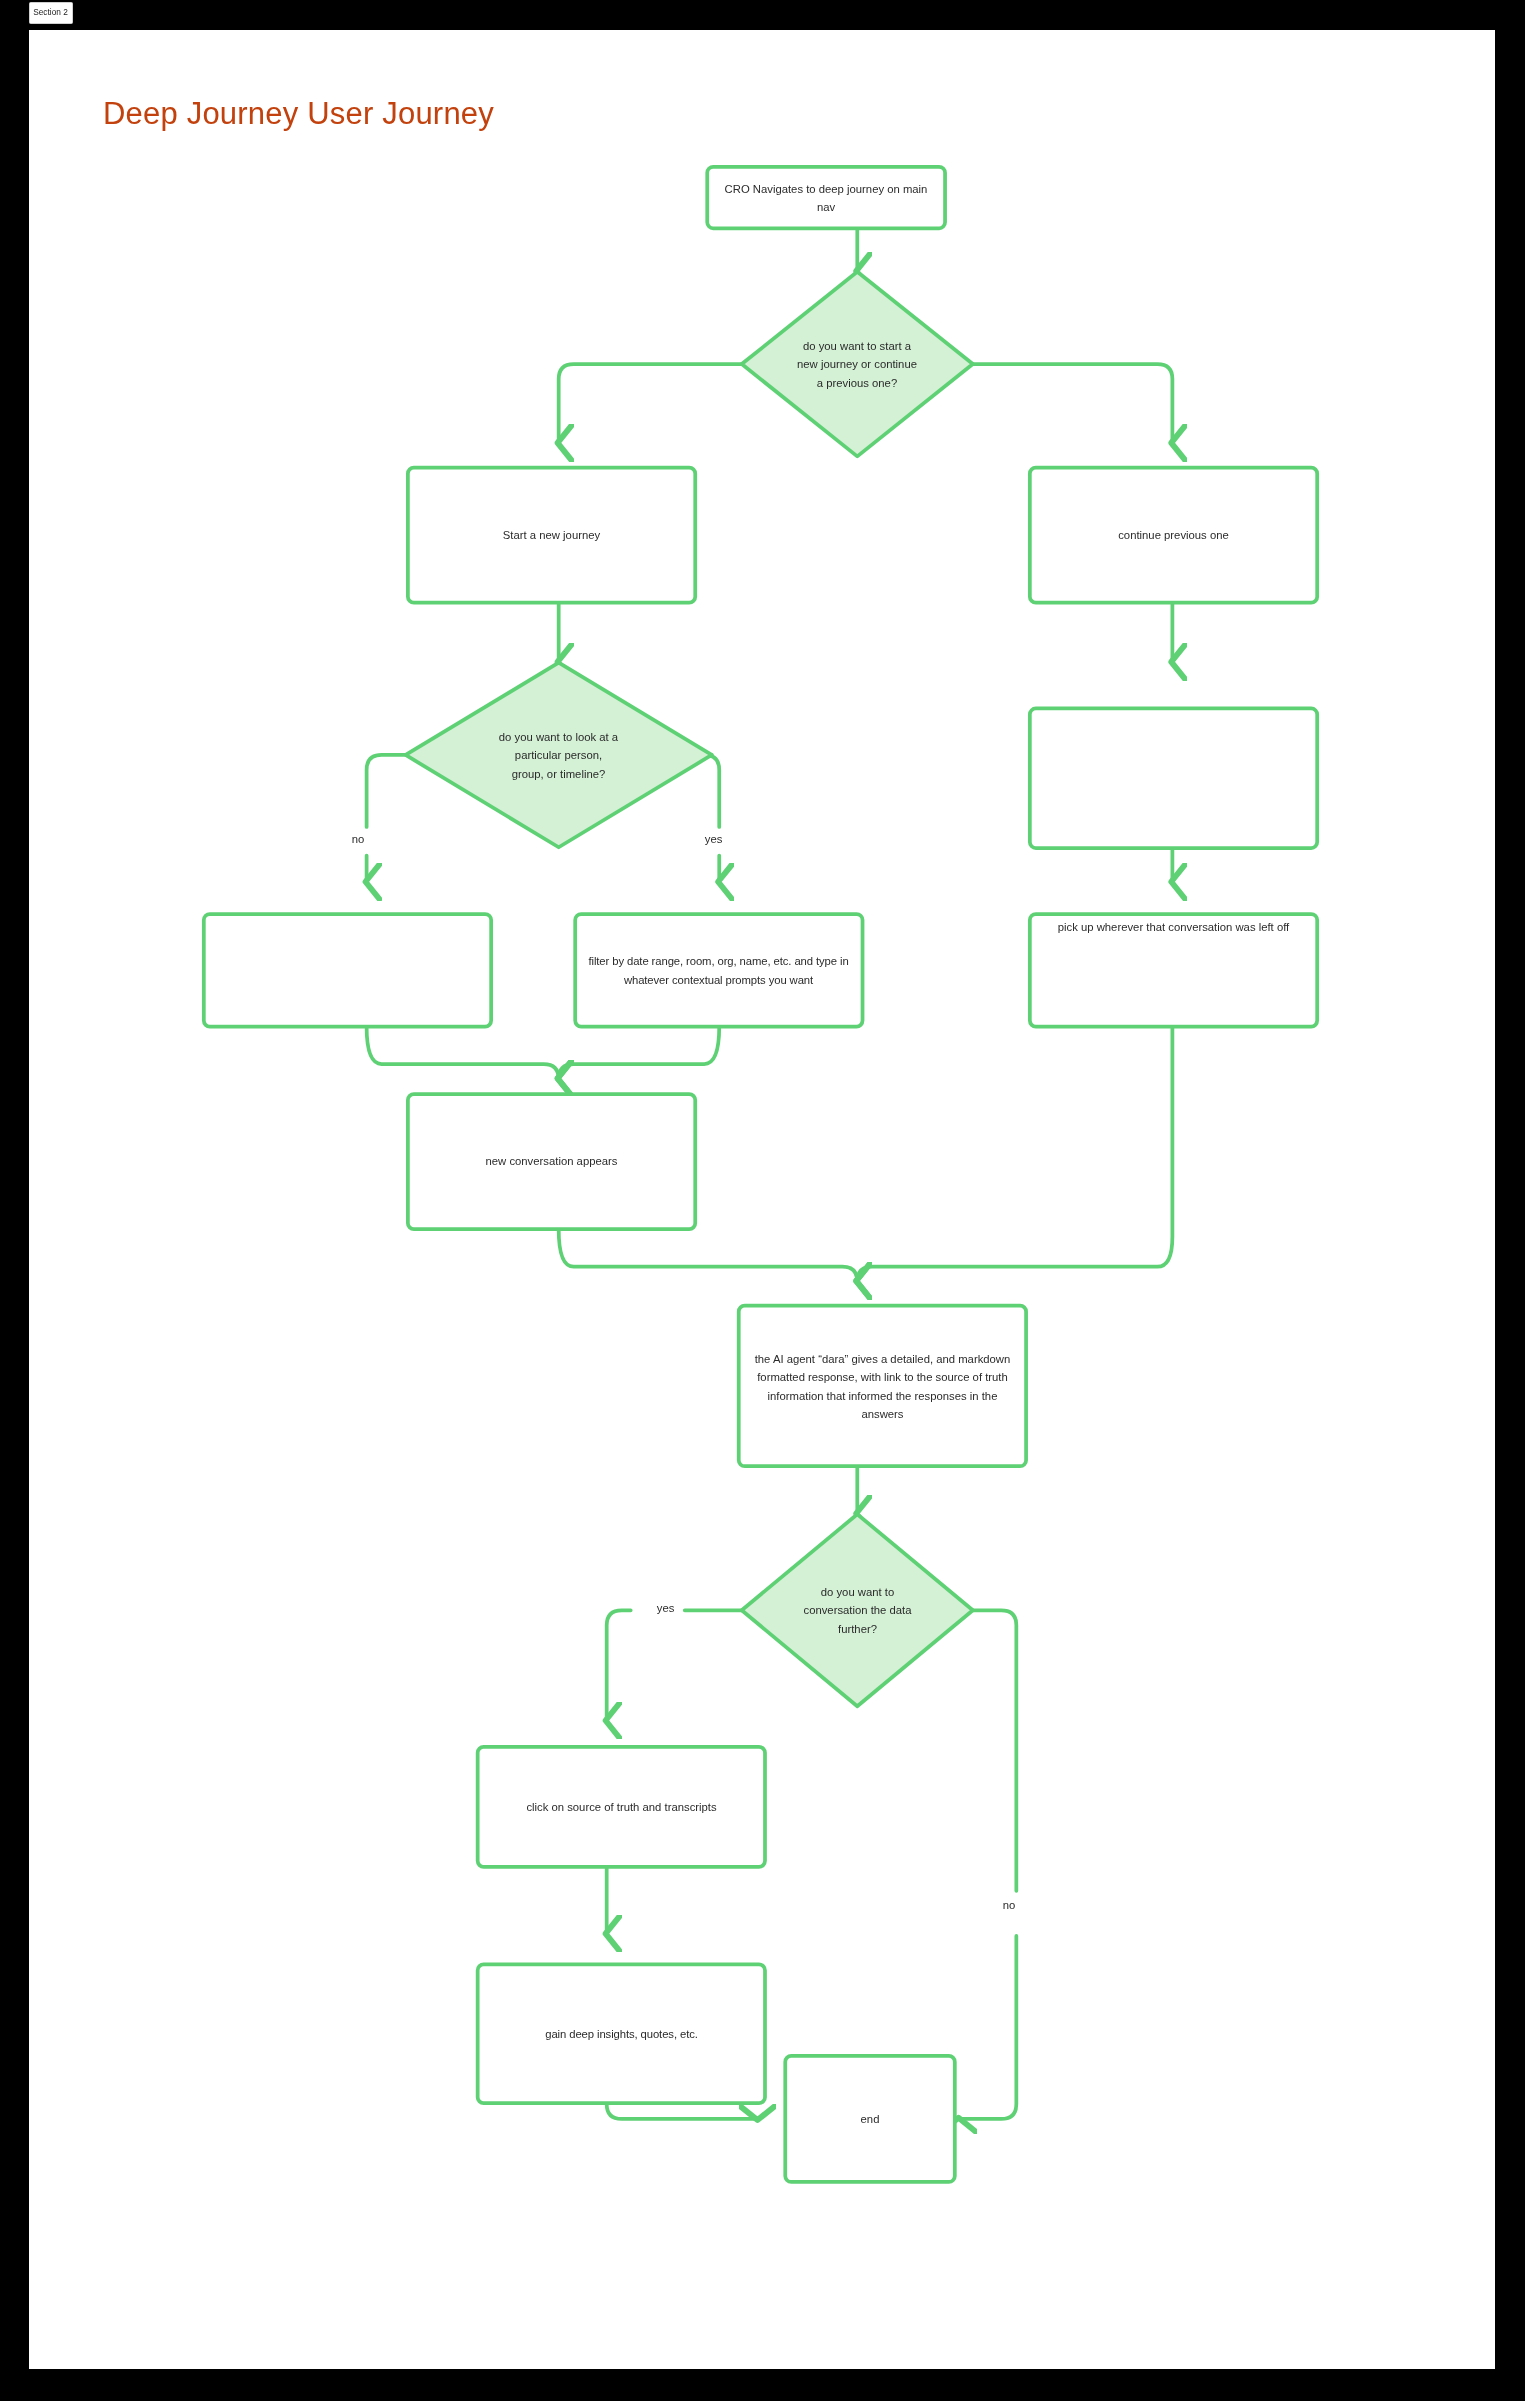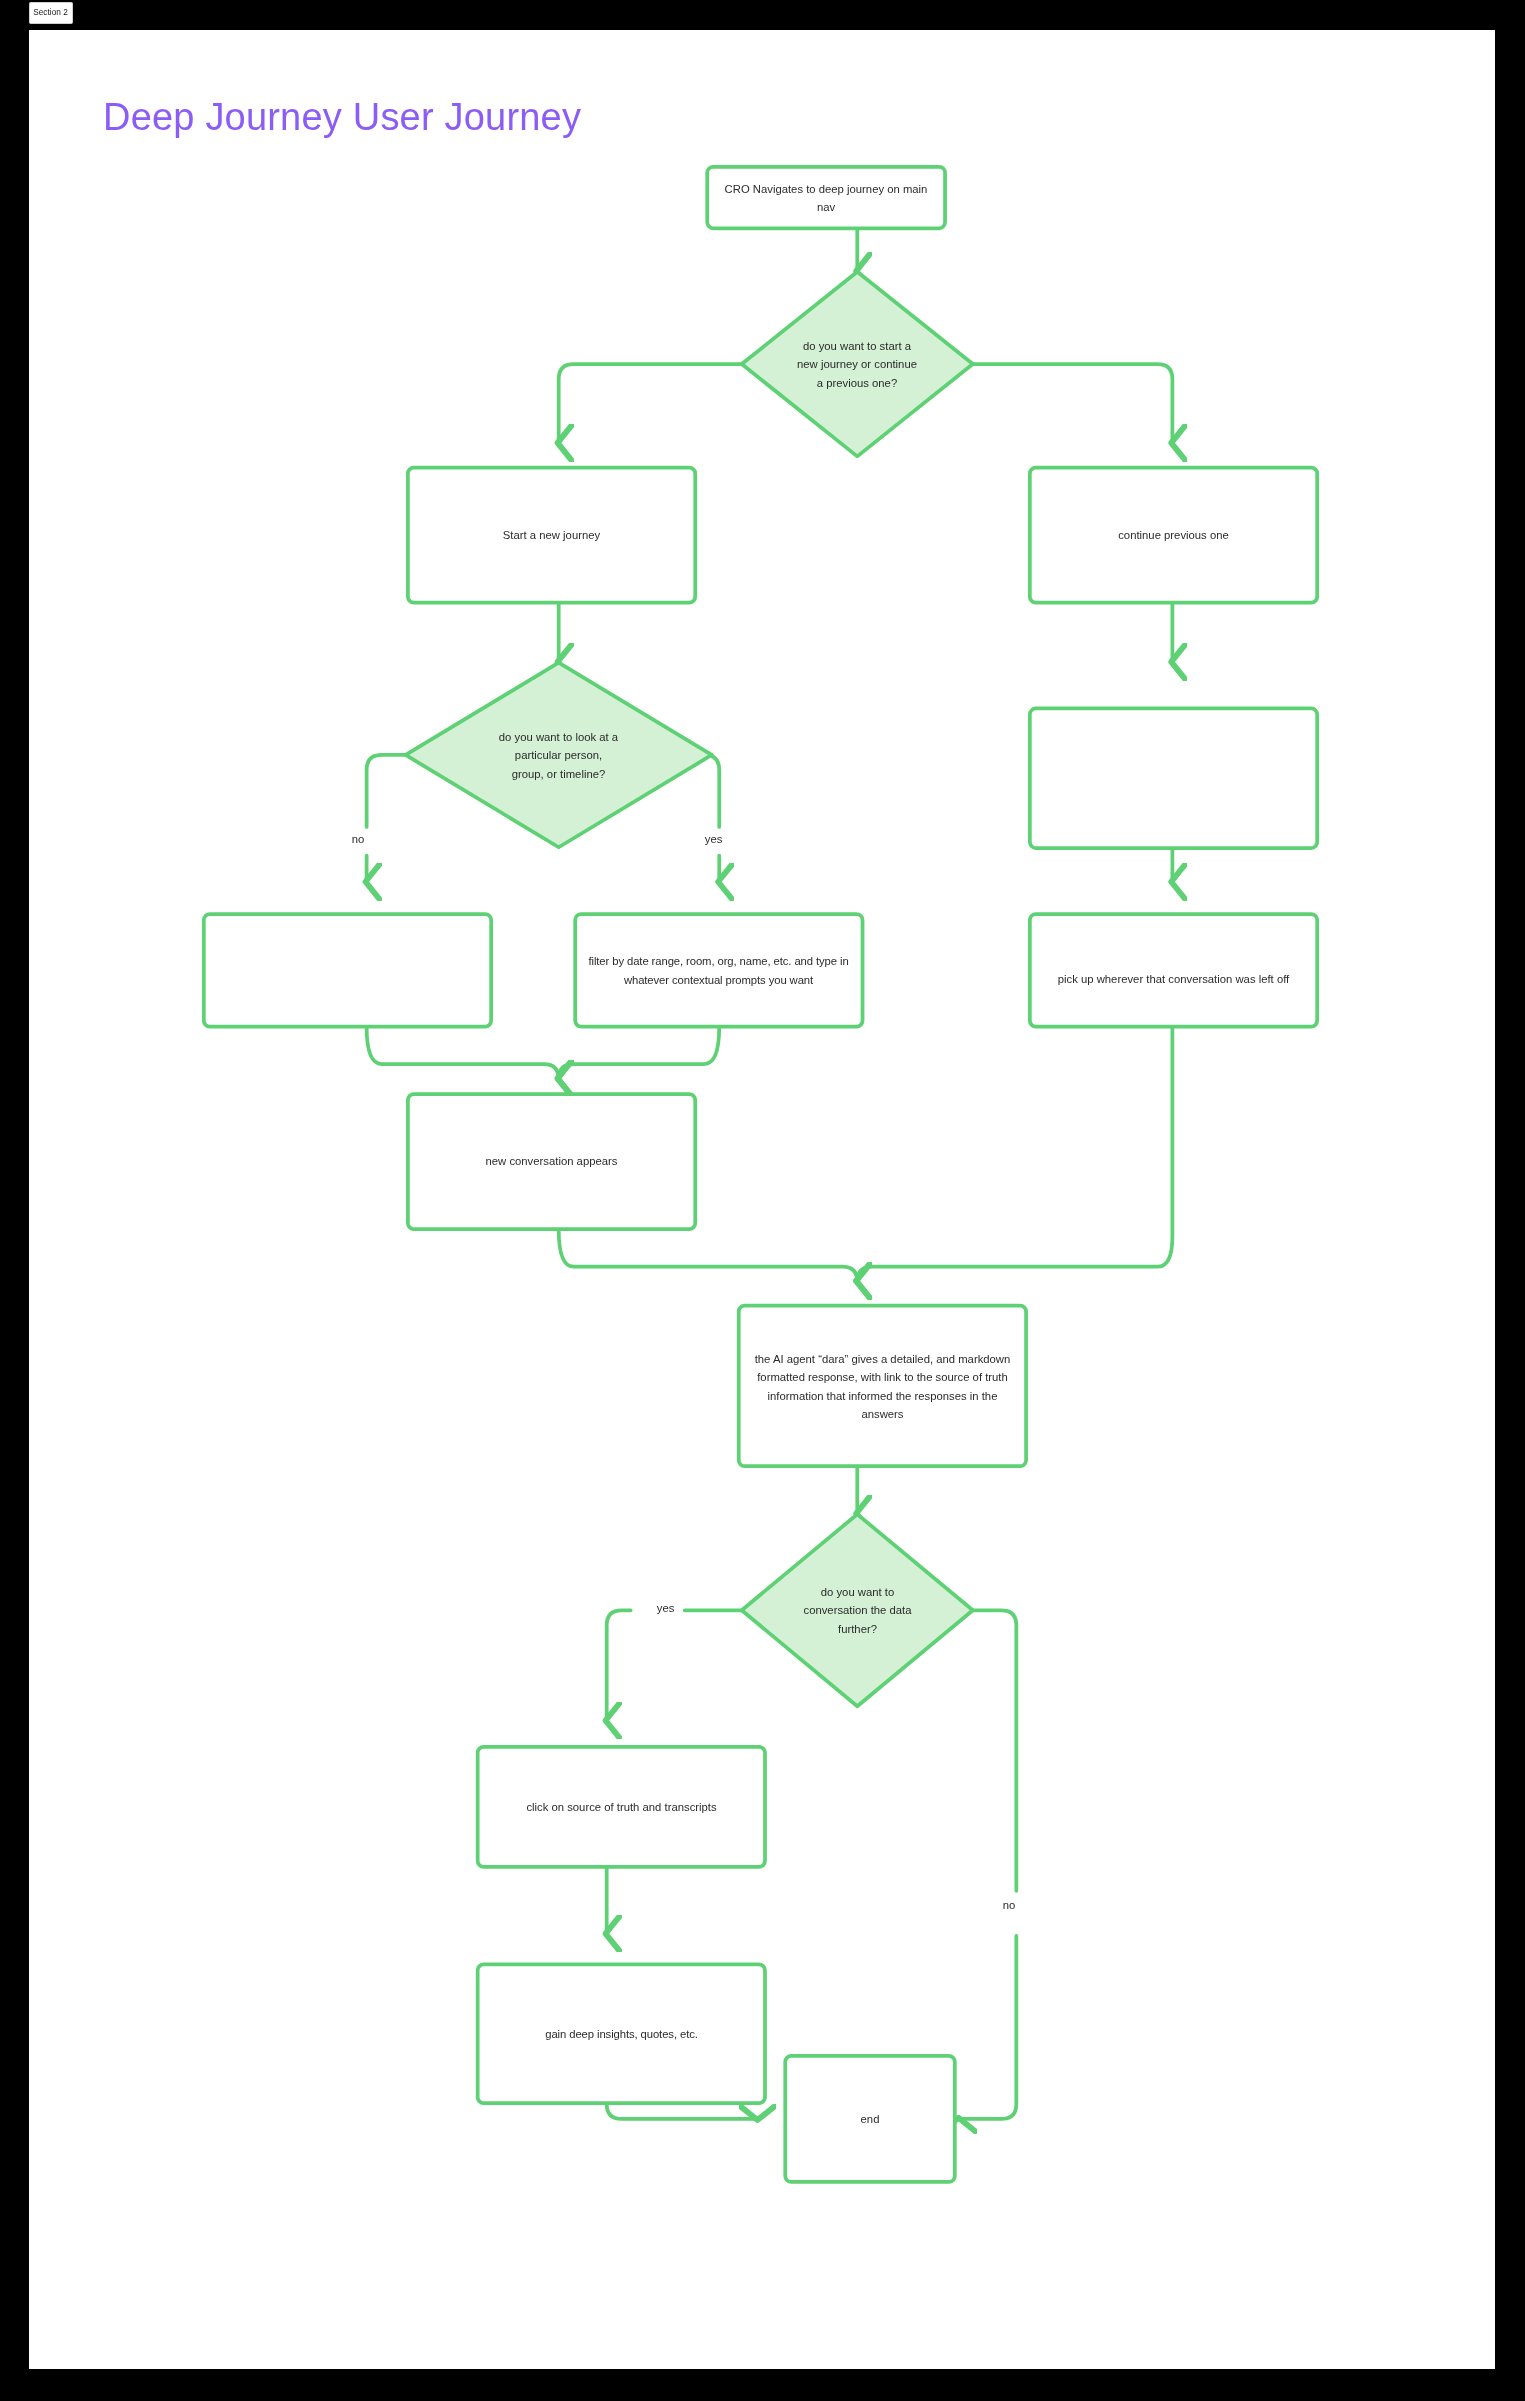--- a/index.html
+++ b/index.html
@@ -56,22 +56,22 @@
     width: 1466px;
     height: 2339px;
     background: #ffffff;
     overflow: hidden;
   }
 
   .page-title {
     position: absolute;
     left: 74px;
     top: 66px;
-    font-size: 38px;
-    color: #8b5cf6;
+    font-size: 31px;
+    color: #c2410c;
     letter-spacing: 0.2px;
     white-space: nowrap;
   }
 
   
   .flow-svg {
     position: absolute;
     left: 0; top: 0;
     width: 1466px;
     height: 2339px;
@@ -211,21 +211,21 @@
     <div class="node-label" style="left:1001px; top:438px; width:287px; height:135px;">continue previous one</div>
 
     <div class="node-label diamond-txt" style="left:417px; top:678px; width:225px; height:95px;">do you want to look at a
 particular person,
 group, or timeline?</div>
 
 
 
     <div class="node-label condensed" style="left:546px; top:884px; width:287px; height:113px; padding:0 10.5px;">filter by date range, room, org, name, etc.  and type in whatever contextual prompts you want</div>
 
-    <div class="node-label" style="left:1001px; top:884px; width:287px; height:130px;">pick up wherever that conversation was left off</div>
+    <div class="node-label" style="left:1001px; top:832px; width:287px; height:130px;">pick up wherever that conversation was left off</div>
 
     <div class="node-label" style="left:379px; top:1064px; width:287px; height:135px;">new conversation appears</div>
 
     <div class="node-label" style="left:710px; top:1276px; width:287px; height:161px; padding:0 10.5px;">the AI agent “dara” gives a detailed, and markdown formatted response, with link to the source of truth information that informed the responses in the answers</div>
 
     <div class="node-label diamond-txt" style="left:728px; top:1533px; width:201px; height:95px;">do you want to
 conversation the data
 further?</div>
 
     <div class="node-label" style="left:449px; top:1717px; width:287px; height:120px;">click on source of truth and transcripts</div>

